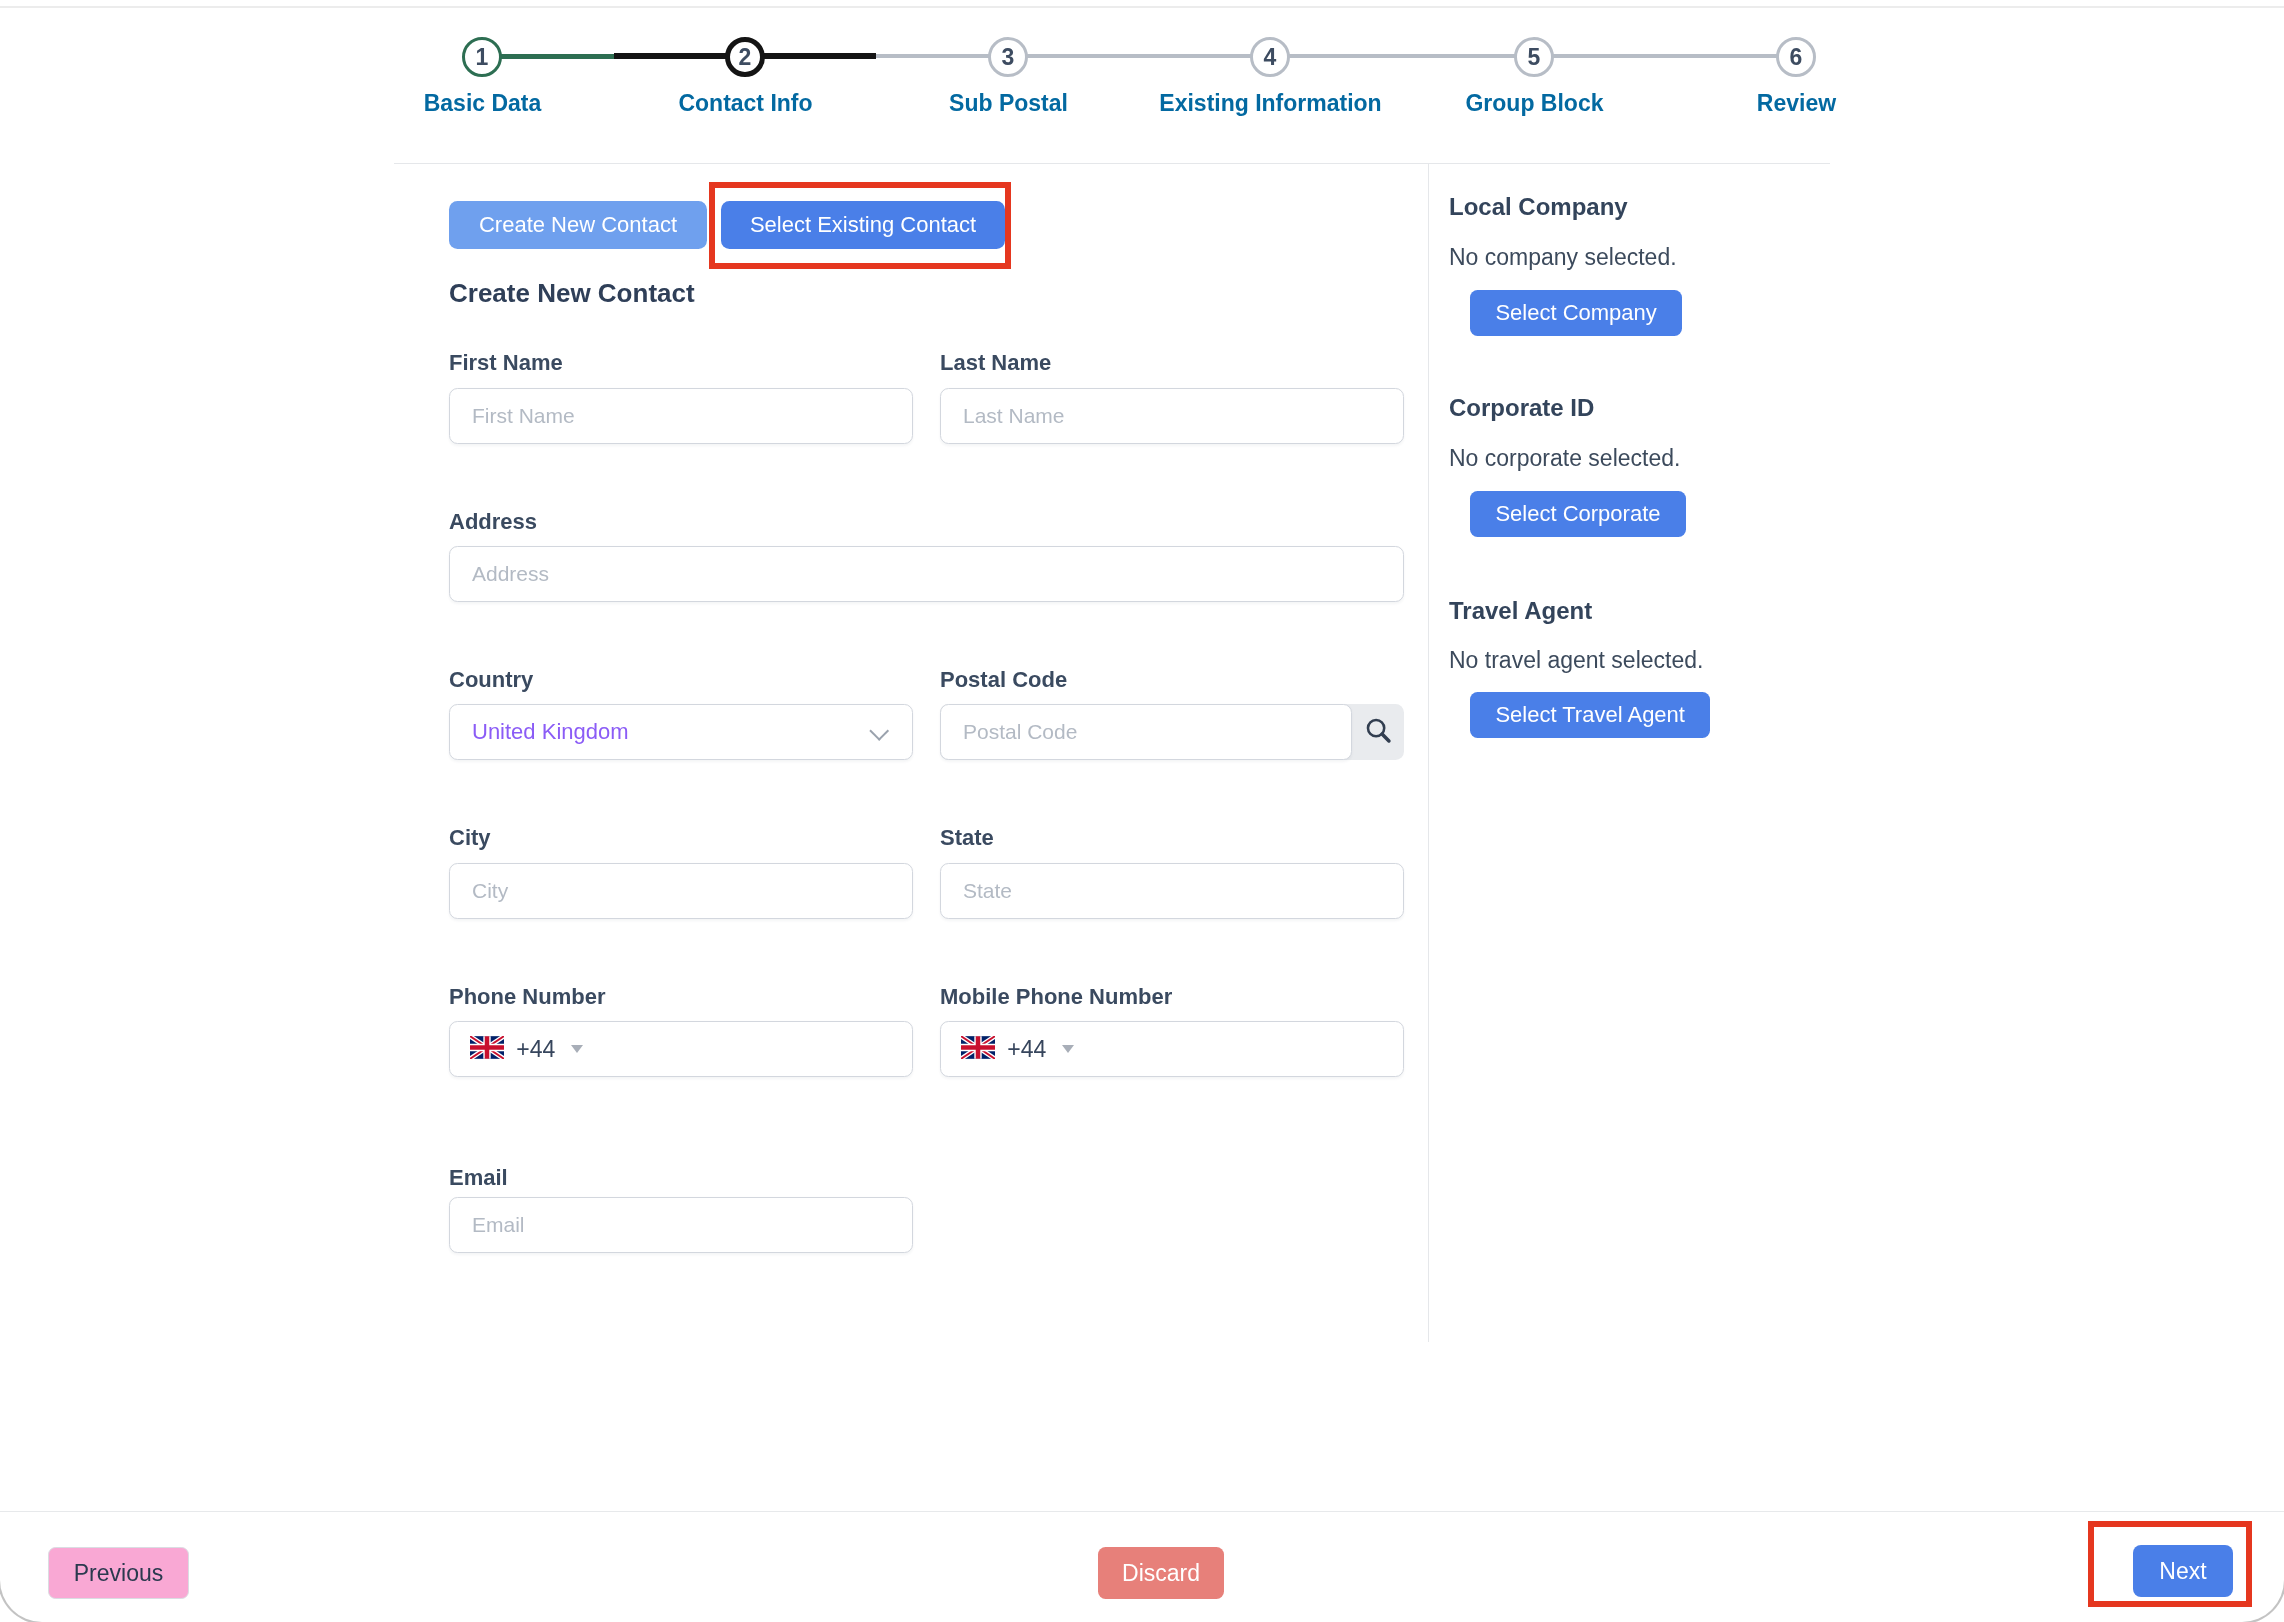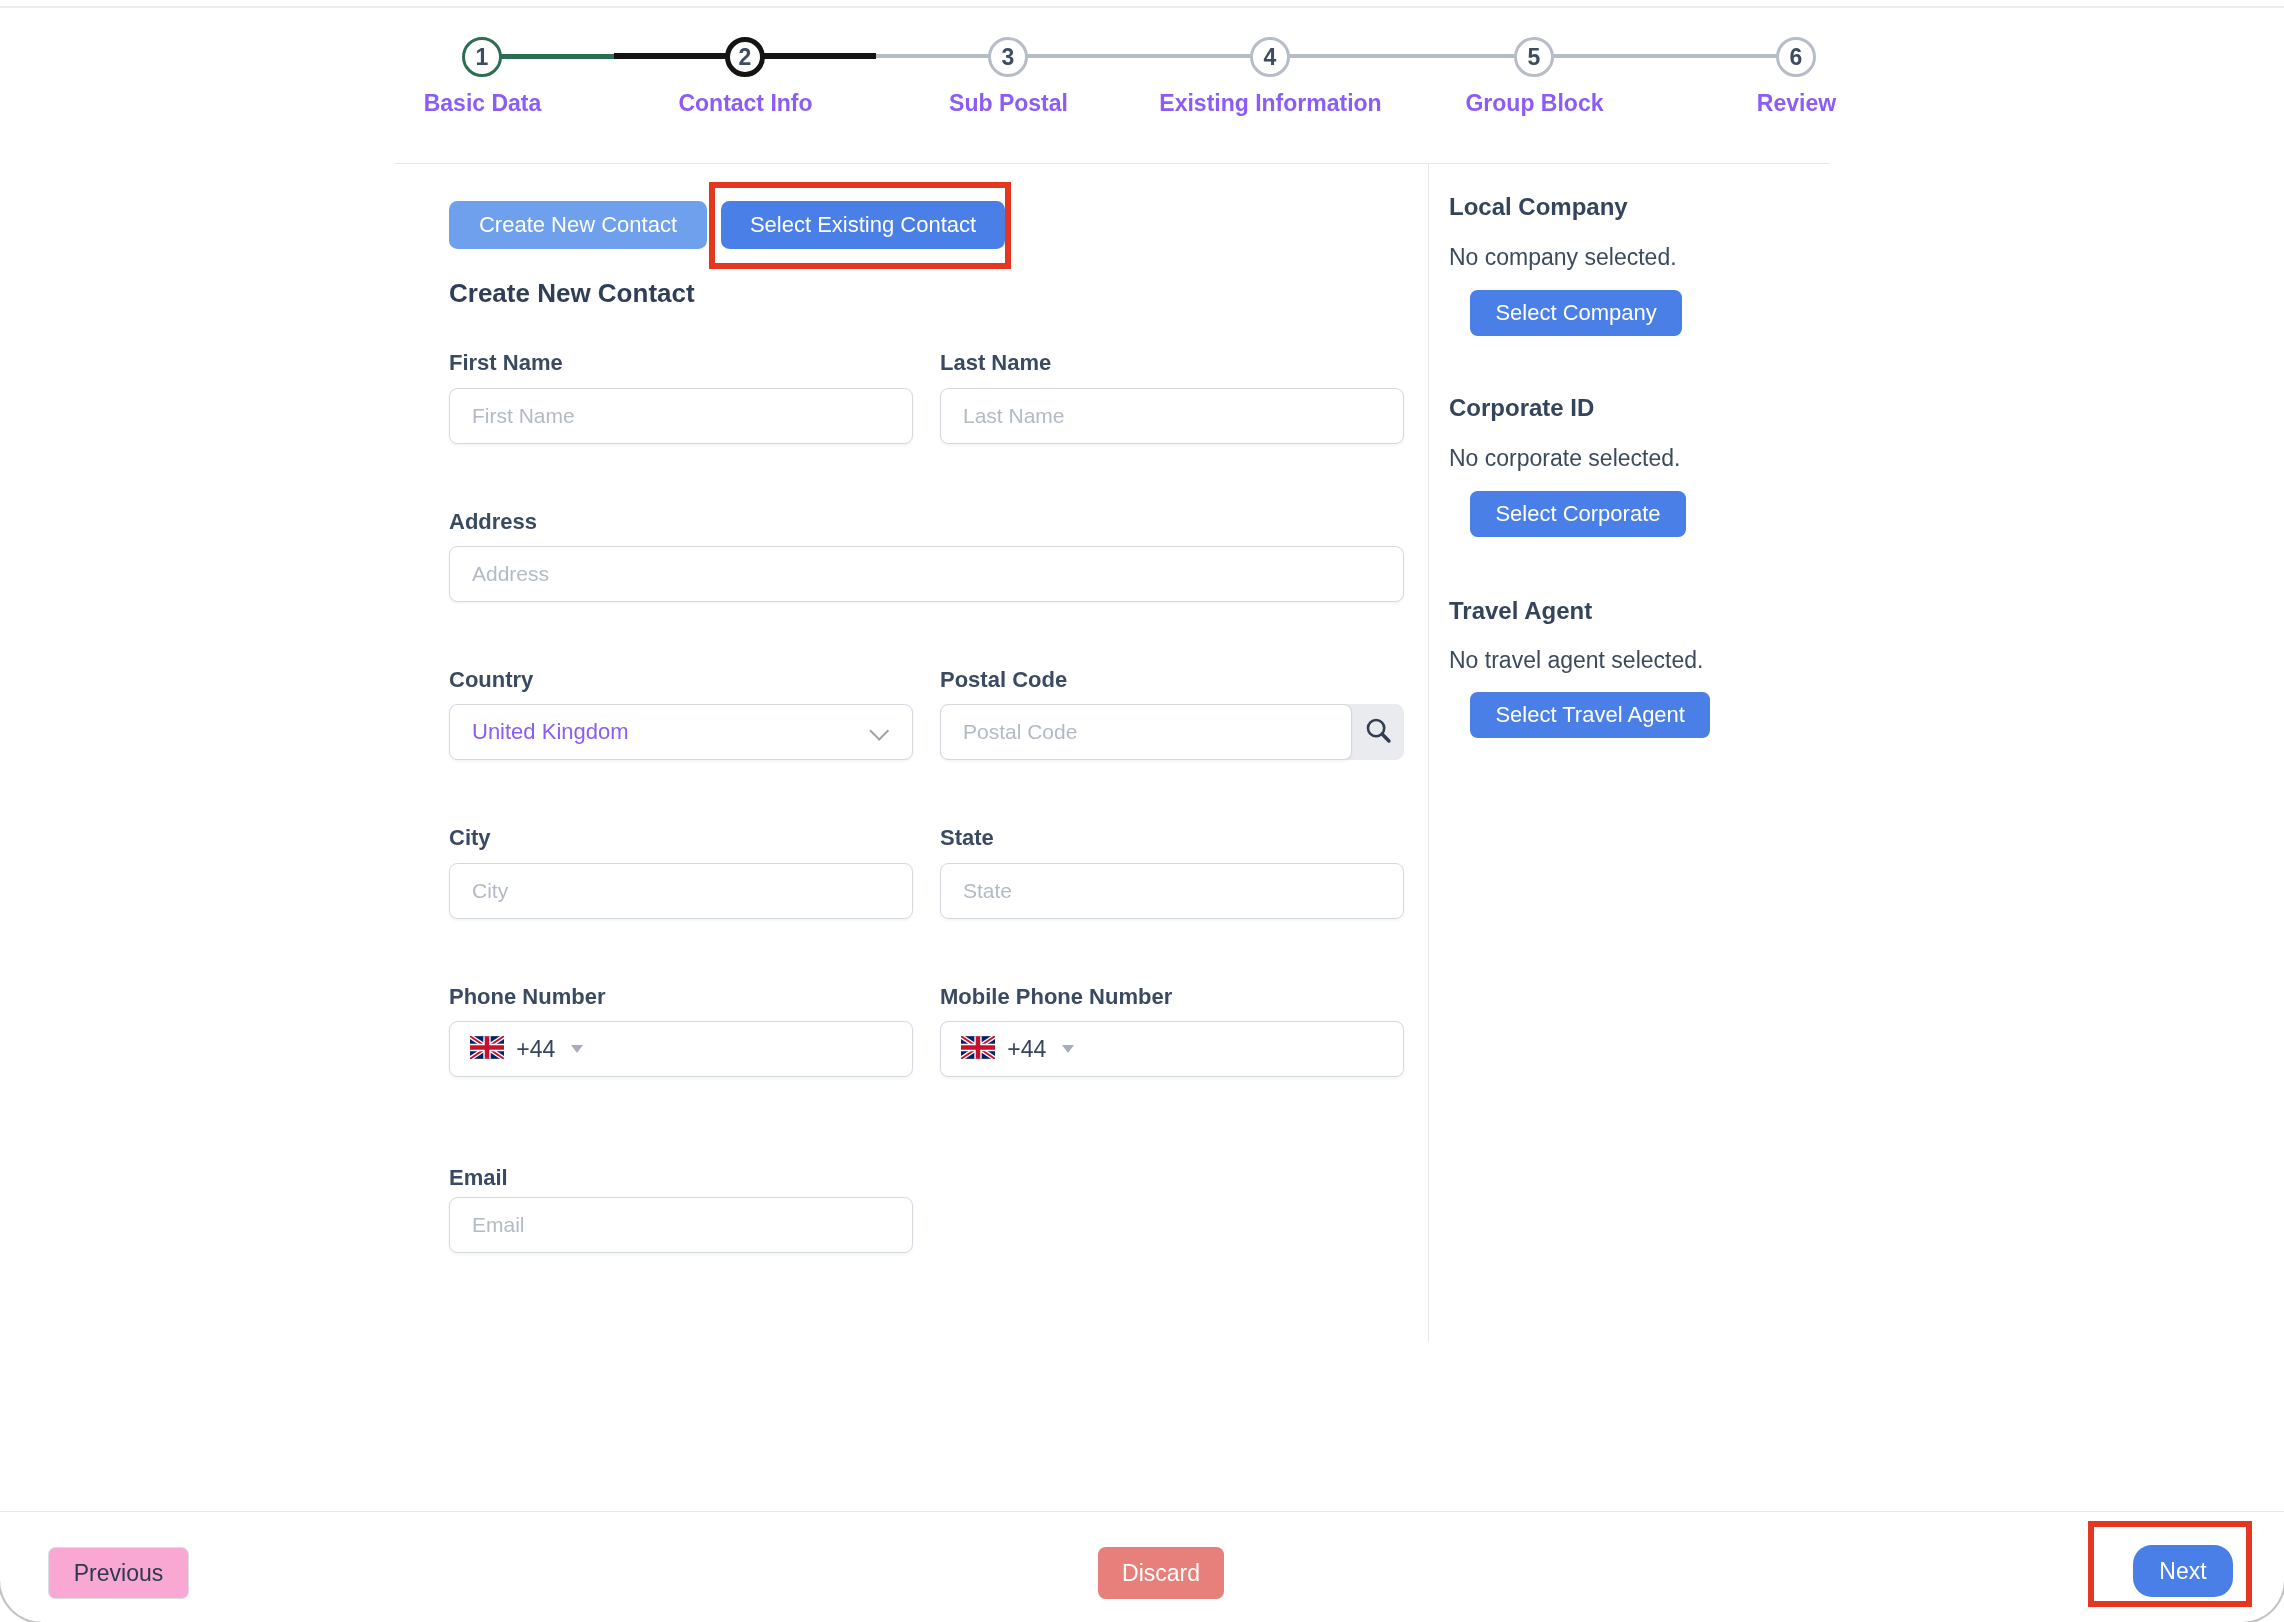--- a/index.html
+++ b/index.html
@@ -14,21 +14,21 @@
   .step-line { top:54px; height:5.1px; }
   .seg-completed { background:#2d6e52; }
   .seg-active { background:#141414; height:6px; top:53px; }
   .seg-upcoming { background:#b7bdc6; height:4.2px; }
   .step-circle { top:37px; width:40px; height:40px; border-radius:50%; background:#fff;
     display:flex; align-items:center; justify-content:center;
     font-size:23px; font-weight:bold; color:#3d4c61; }
   .circ-completed { border:3.4px solid #2d6e52; }
   .circ-active { border:5.1px solid #141414; }
   .circ-upcoming { border:3.4px solid #b7bdc6; }
-  .step-label { top:90px; width:305px; text-align:center; font-size:23px; font-weight:bold; color:#8b5cf6; }
+  .step-label { top:90px; width:305px; text-align:center; font-size:23px; font-weight:bold; color:#0369a1; }
 
   
   .content-topline { left:394px; top:163px; width:1436px; height:0.8px; background:#e5e7ea; }
   .content-vline { left:1428px; top:163px; width:0.8px; height:1179px; background:#e5e7ea; }
 
   
   .tab-btn { height:48px; border:none; border-radius:8.5px; color:#fff; font-size:22px;
     font-family:"Liberation Sans", sans-serif; display:flex; align-items:center; justify-content:center; cursor:pointer; }
   .tab-create { left:449px; top:201px; width:258px; background:#6fa0ee; }
   .tab-select { left:721px; top:201px; width:284px; background:#4a7fe8; }
@@ -72,21 +72,21 @@
     font-size:22px; padding:0 25.4px; font-family:"Liberation Sans", sans-serif; cursor:pointer;
     display:flex; align-items:center; justify-content:center;margin-left:21px; }
 
   
   .footer-bar { left:0; top:1511px; width:2284px; height:111px; background:#fff; border-top:1.7px solid #e7e9eb; }
   .btn-previous { left:48px; top:1547px; width:141px; height:52px; background:#f9a8d4; border:1.7px solid #dadde2;
     border-radius:7.6px; font-size:23px; color:#2a394e; font-family:"Liberation Sans", sans-serif; cursor:pointer; }
   .btn-discard { left:1098px; top:1547px; width:126px; height:52px; background:#e7807a; border:none;
     border-radius:7.6px; font-size:23px; color:#fff; font-family:"Liberation Sans", sans-serif; cursor:pointer; }
   .btn-next { left:2133px; top:1545px; width:100px; height:52px; background:#4a7fe8; border:none;
-    border-radius:19px; font-size:23px; color:#fff; font-family:"Liberation Sans", sans-serif; cursor:pointer; }
+    border-radius:8px; font-size:23px; color:#fff; font-family:"Liberation Sans", sans-serif; cursor:pointer; }
 
   
   .corner-bl { left:-1.7px; bottom:-1.7px; width:44px; height:44px;
     border-left:2.5px solid #c3c3c3; border-bottom:2.5px solid #c3c3c3; border-bottom-left-radius:44px; }
   .corner-br { right:-1.7px; bottom:-1.7px; width:44px; height:44px;
     border-right:2.5px solid #c3c3c3; border-bottom:2.5px solid #c3c3c3; border-bottom-right-radius:44px; }
 </style>
 </head>
 <body>
 

